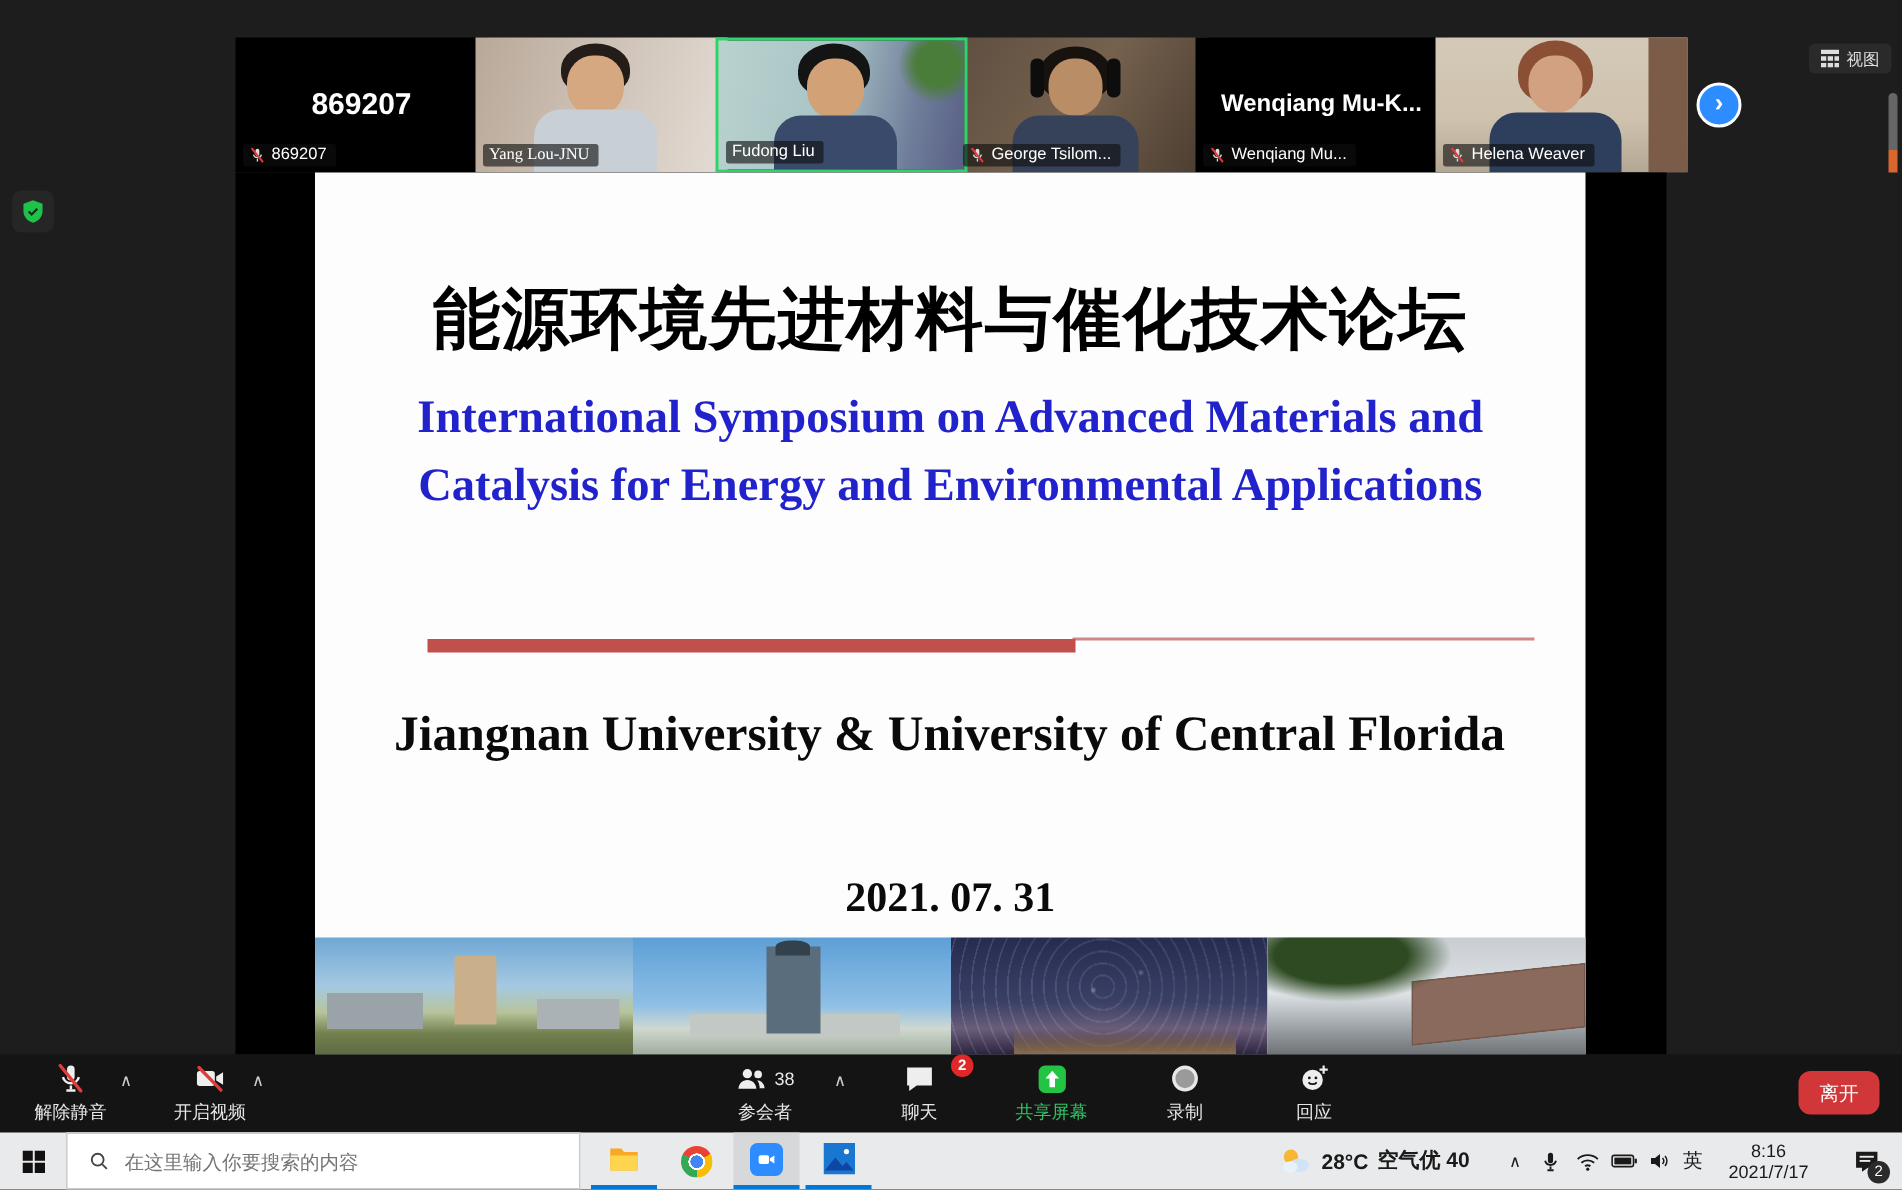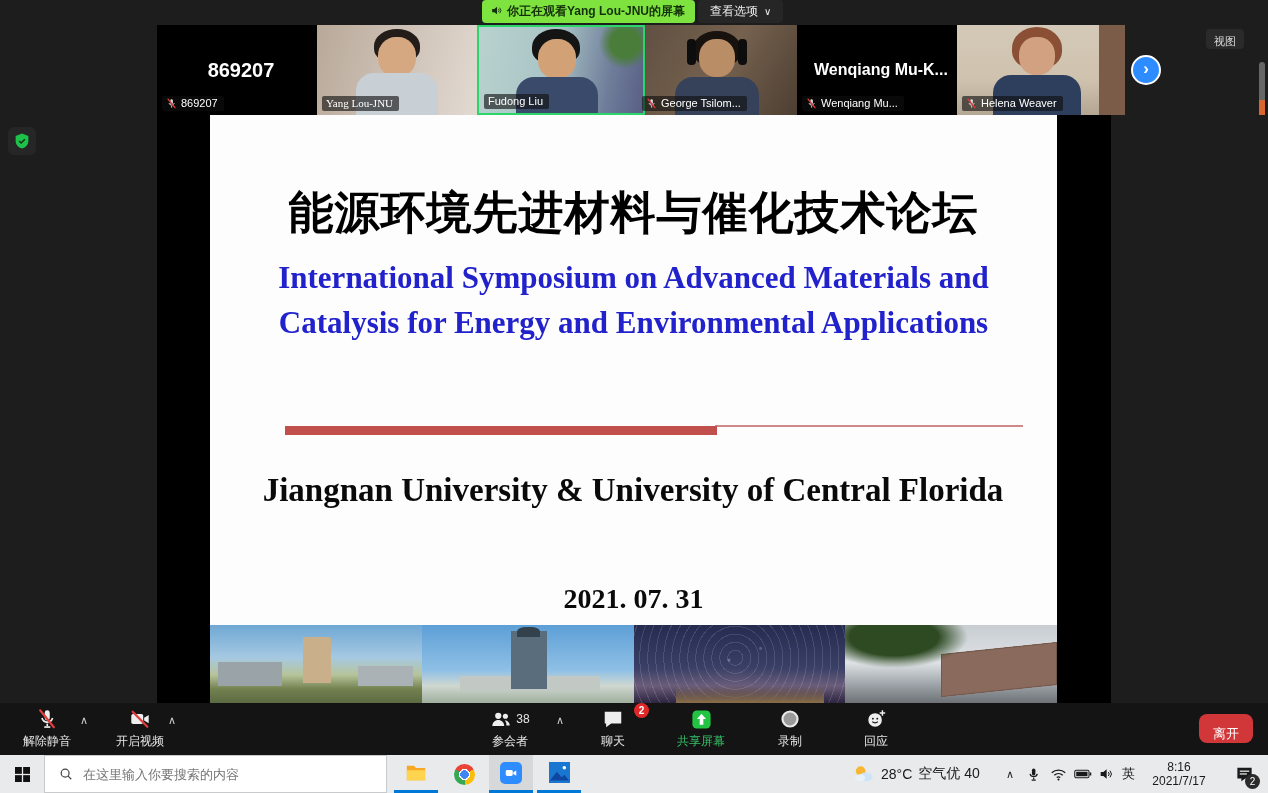--- a/index.html
+++ b/index.html
@@ -29,21 +29,21 @@
   .tile { position:absolute; top:3px; width:168px; height:90px; overflow:hidden; background:#000; }
   .tile .center-name { position:absolute; inset:0; display:flex; align-items:center; justify-content:center;
     color:#fff; font-weight:bold; }
   .vlabel { position:absolute; left:5px; bottom:4px; display:flex; align-items:center; gap:4px;
     background:rgba(15,15,15,.62); color:#fff; font-size:11px; padding:1px 6px 2px 4px; border-radius:2px; z-index:5;}
   .hair,.face,.torso { position:absolute; }
   .hair { border-radius:50% 50% 42% 42%; }
   .face { border-radius:46%; }
   .torso { border-radius:18px 18px 0 0; }
   #view-btn { position:absolute; left:1206px; top:7px; height:20px; display:flex; align-items:center; gap:5px;
-    background:#2a2a2a; color:#ddd; font-size:11px; padding:0 8px; border-radius:4px;flex-direction:column; }
+    background:#2a2a2a; color:#ddd; font-size:11px; padding:0 8px; border-radius:4px; }
   #strip-collapse { position:absolute; left:1131px; top:33px; width:30px; height:30px; border-radius:50%;
     background:#2d8cff; border:2.5px solid #fff; color:#fff; font-size:17px; font-weight:bold;
     display:flex; align-items:center; justify-content:center; padding-bottom:2px;}
   #scrollbar-track { position:absolute; left:1259px; top:40px; width:6px; height:76px; }
   #scroll-gray { width:6px; height:38px; background:#666; border-radius:3px 3px 0 0;}
   #scroll-orange { width:6px; height:38px; background:#d9662f; border-radius:0 0 3px 3px;}
 
   
   #content { position:absolute; top:115px; left:0; width:1268px; height:588px; background:#1d1d1d; }
   #shield-wrap { position:absolute; left:8px; top:12px; width:28px; height:28px; background:#262626;
@@ -97,73 +97,58 @@
   #tb-part { left:472px; width:76px; } #chev-part{ left:556px; }
   #part-count { color:#e6e6e6; font-size:12px; margin-left:4px; }
   #tb-chat { left:583px; width:60px; }
   #chat-badge { position:absolute; left:32px; top:-4px; background:#e02828; color:#fff; font-size:10px;
     font-weight:bold; min-width:15px; height:15px; border-radius:8px; display:flex; align-items:center;
     justify-content:center; padding:0 3px; }
   #tb-share { left:666px; width:70px; } #tb-share .lbl { color:#35c065; }
   #tb-record { left:758px; width:64px; }
   #tb-react { left:845px; width:62px; }
   #leave-btn { position:absolute; left:1199px; top:11px; width:54px; height:29px; background:#d13639;
-    color:#fff; font-size:13px; border-radius:8px; display:flex; align-items:flex-end; justify-content:center; }
+    color:#fff; font-size:13px; border-radius:8px; display:flex; align-items:center; justify-content:center; }
 
   
   #taskbar { position:absolute; top:755px; left:0; width:1268px; height:38px; background:#e9eaeb;
     color:#1a1a1a; }
   #start-btn { position:absolute; left:0; top:0; width:44px; height:38px; display:flex; align-items:center; justify-content:center; }
   #search-box { position:absolute; left:44px; top:0; width:343px; height:38px; background:#fff;
     border:1px solid #c9cacc; display:flex; align-items:center; padding-left:14px; gap:10px; }
   #search-box input { border:none; outline:none; font-size:13px; color:#333; width:270px;
     font-family:"Liberation Sans","DejaVu Sans",sans-serif; background:transparent;}
   .task-ico { position:absolute; top:0; width:44px; height:38px; display:flex; align-items:center; justify-content:center; }
   #ti-explorer { left:394px; border-bottom:3px solid #0078d7; }
   #ti-chrome { left:442px; }
   #ti-zoom { left:489px; background:#d7d8da; border-bottom:3px solid #0078d7; }
   #ti-photos { left:537px; border-bottom:3px solid #0078d7; }
   .chrome-ball { width:21px; height:21px; border-radius:50%;
     background: radial-gradient(circle at 50% 50%, #4285f4 0 28%, #fff 29% 37%, rgba(0,0,0,0) 38%),
       conic-gradient(from -60deg,#ea4335 0 120deg,#fbbc05 0 240deg,#34a853 0 360deg); }
   .zoomapp { width:22px; height:22px; border-radius:5px; background:#2d8cff; display:flex; align-items:center; justify-content:center; }
-  #weather { position:absolute; left:852px; top:0; height:38px; display:flex; align-items:center; gap:6px; font-size:14px; color:#1a1a1a;}
+  #weather { position:absolute; left:852px; top:0; height:38px; display:flex; align-items:center; gap:6px; font-size:14px; color:#1a1a1a;font-weight:bold;}
   #chev-hidden { position:absolute; left:1000px; top:0; width:20px; height:38px; display:flex; align-items:center; justify-content:center; font-size:11px;}
   #tray-mic{ position:absolute; left:1026px; top:0; height:38px; display:flex; align-items:center;}
   #tray-wifi{ position:absolute; left:1050px; top:0; height:38px; display:flex; align-items:center;}
   #tray-batt{ position:absolute; left:1074px; top:0; height:38px; display:flex; align-items:center;}
   #tray-vol{ position:absolute; left:1098px; top:0; height:38px; display:flex; align-items:center;}
   #tray-lang{ position:absolute; left:1122px; top:0; height:38px; display:flex; align-items:center; font-size:13px;}
   #clock { position:absolute; left:1142px; top:0; width:74px; height:38px; display:flex; flex-direction:column;
     align-items:center; justify-content:center; font-size:12px; line-height:14px; }
   #notif { position:absolute; left:1224px; top:0; width:40px; height:38px; display:flex; align-items:center; justify-content:center; }
   #notif-badge { position:absolute; right:4px; bottom:4px; width:15px; height:15px; border-radius:50%;
     background:#2b2b2b; color:#fff; font-size:10px; display:flex; align-items:center; justify-content:center; }
 </style>
 </head>
 <body>
 
 <div id="stage">
 
 
-  <div id="banner">
-    <div id="banner-green">
-      <span>
-        <svg viewBox="0 0 24 24" width="13" height="13">
-            <path d="M4 9v6h4l5 4V5L8 9z" fill="#14300a"></path>
-            <path d="M15.5 9a4.5 4.5 0 0 1 0 6M18 7a7.5 7.5 0 0 1 0 10" stroke="#14300a" stroke-width="1.6" fill="none"></path>
-          </svg>
-      </span>
-      <span>你正在观看Yang Lou-JNU的屏幕</span>
-    </div>
-    <div id="banner-options">
-      <span>查看选项</span>
-      <span style="font-size:10px;">∨</span>
-    </div>
-  </div>
 
   <div id="strip">
 
     <div class="tile" style="left:157px;">
       <div class="center-name" style="font-size:20px;">869207</div>
       <div class="vlabel">
         <svg viewBox="0 0 24 24" width="11" height="11">
             <rect x="9.5" y="2.5" width="5.5" height="11" rx="2.7" fill="#ddd"></rect>
             <path d="M6.5 11a6 6 0 0 0 11.6 0" fill="none" stroke="#ddd" stroke-width="2"></path>
             <line x1="12.3" y1="17" x2="12.3" y2="21" stroke="#ddd" stroke-width="2"></line>

